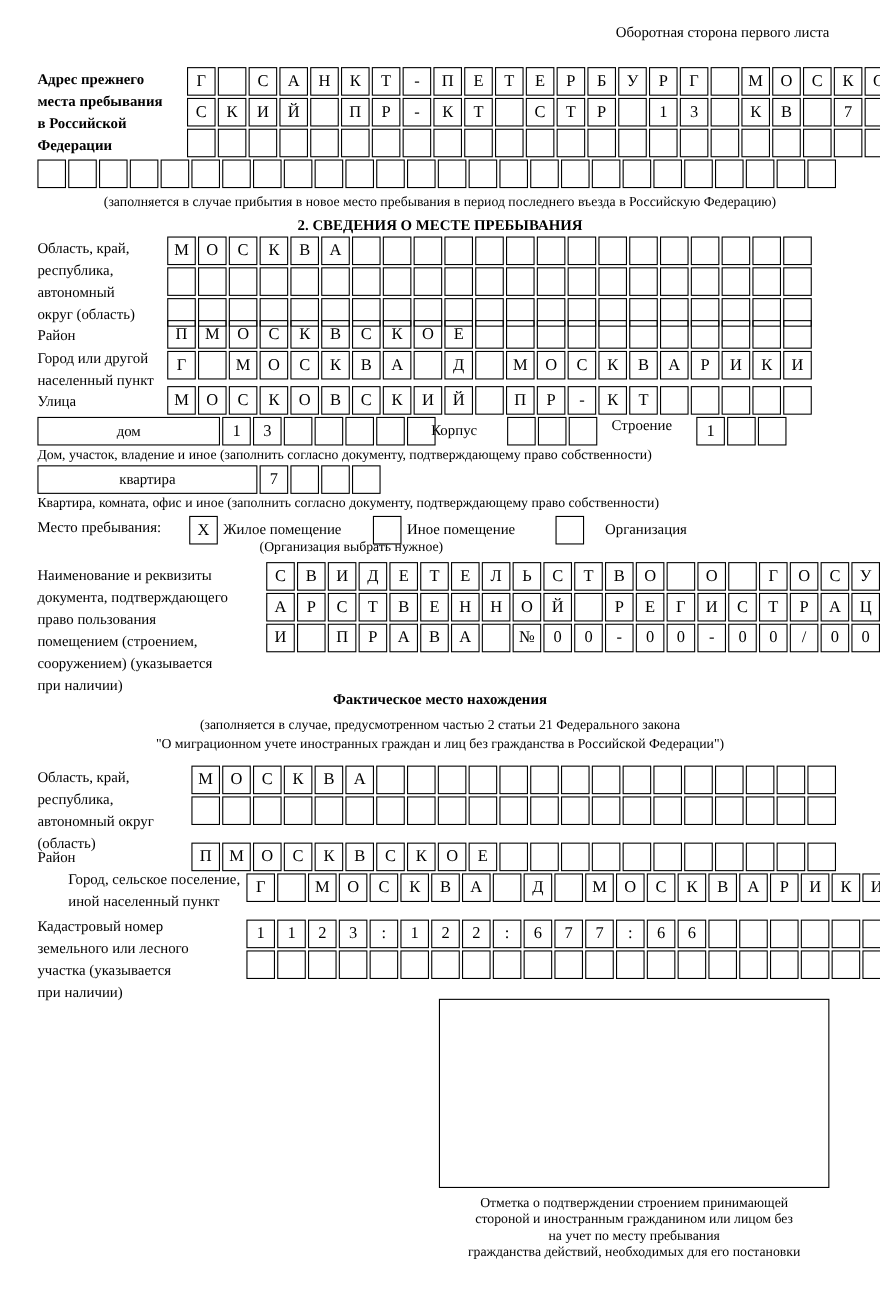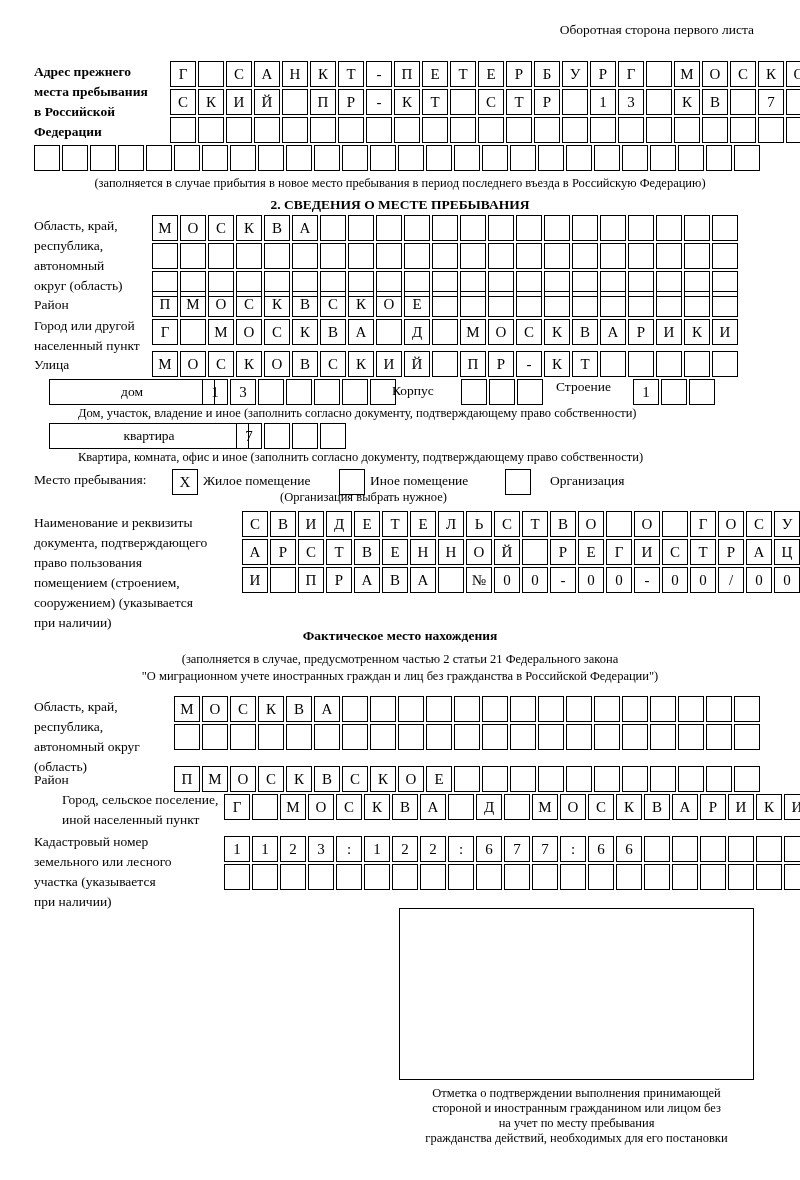--- a/index.html
+++ b/index.html
@@ -23,27 +23,27 @@
     width:26px;height:26px;
     border:1px solid #000;
     margin-right:2px;
     box-sizing:border-box;
     font-size:15px;
     line-height:24px;
     text-align:center;
     font-family:"Liberation Serif", serif;
   }
   .lbl-block{font-size:13.5px;line-height:20px;}
-  .small{font-size:12.5px;margin-left:44px;}
+  .small{font-size:12.5px;}
   .note{font-size:12.5px;text-align:center;}
   .sec-title{font-weight:bold;font-size:13.5px;text-align:center;}
   .box-line{border:1px solid #000;box-sizing:border-box;}
   .wide-field{
     height:26px;border:1px solid #000;box-sizing:border-box;
-    font-size:13.5px;line-height:24px;text-align:center;margin-left:15px;
+    font-size:13.5px;line-height:24px;text-align:center;
   }
   .abs{position:absolute;}
 </style>
 </head>
 <body>
 
 <div class="page">
 
   <div class="hdr-right">Оборотная сторона первого листа</div>
 
@@ -592,19 +592,19 @@
       <div class="cell"></div>
       <div class="cell"></div>
       <div class="cell"></div>
       <div class="cell"></div>
       <div class="cell"></div>
       <div class="cell"></div>
     </div>
 
   <div class="abs box-line" style="left:399px;top:908px;width:355px;height:172px;"></div>
   <div class="abs" style="left:399px;top:1086px;width:355px;">
-    <div class="note">Отметка о подтверждении выполнения принимающей</div>
+    <div class="note">Отметка о подтверждении строением принимающей</div>
     <div class="note">стороной и иностранным гражданином или лицом без</div>
     <div class="note">на учет по месту пребывания</div>
     <div class="note">гражданства действий, необходимых для его постановки</div>
   </div>
 
 </div>
 
 </body></html>

